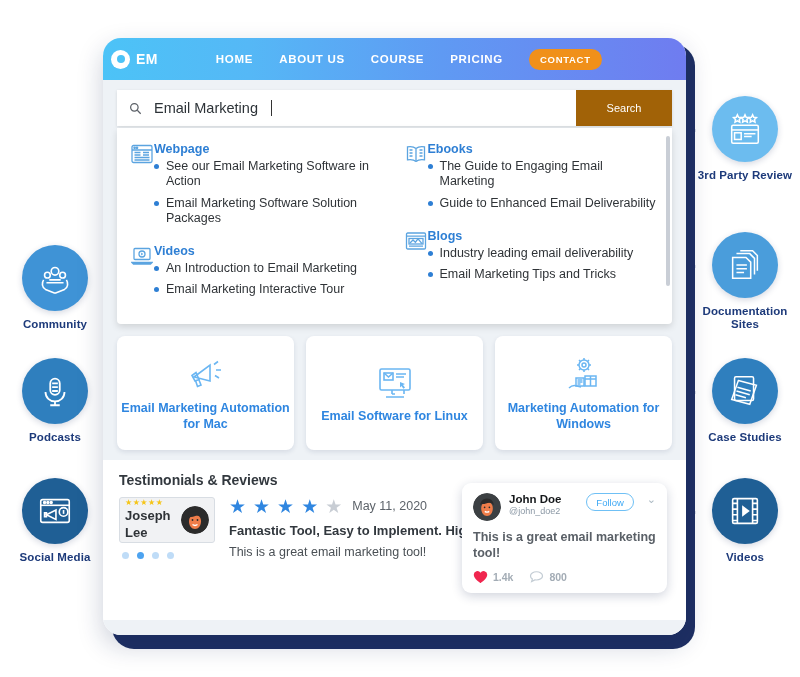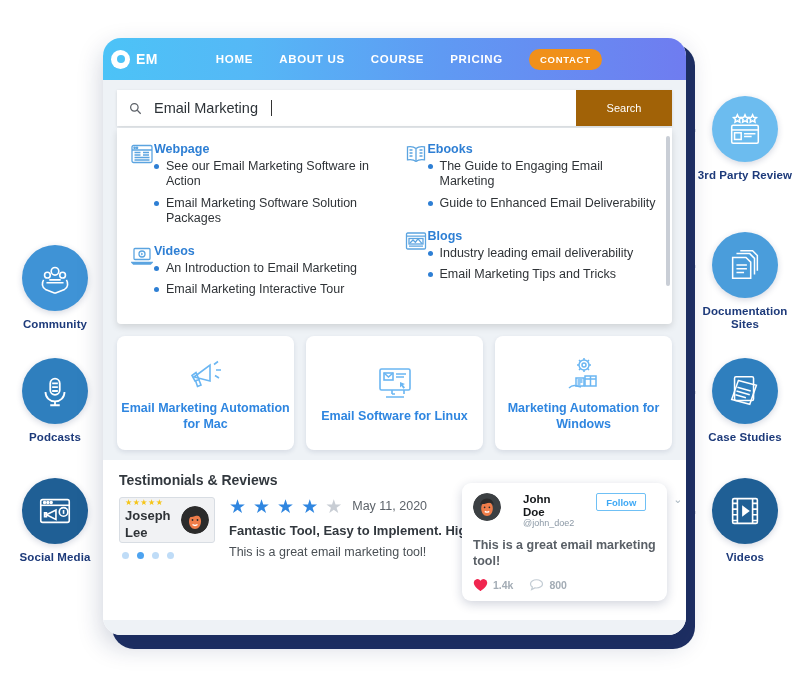--- a/index.html
+++ b/index.html
@@ -153,28 +153,28 @@
   .testi-date { font-size:12.5px; color:#5d636a; margin-left:3px; }
   .testi-title { font-size:13px; font-weight:700; color:#32383e; margin-top:7px; line-height:1.25; }
   .testi-text { font-size:12.5px; color:#4a5055; margin-top:6px; }
 
   
   .tweet {
     position:absolute; left:462px; top:483px; width:205px;
     background:#fff; border-radius:9px; padding:10px 11px 9px 11px;
     box-shadow:0 3px 11px rgba(20,35,80,.20);
   }
-  .tw-top { display:flex; align-items:flex-start; gap:22px; }
+  .tw-top { display:flex; align-items:flex-start; gap:8px; }
   .tw-av { width:28px; height:28px; border-radius:50%; flex:0 0 28px; }
   .tw-names { flex:1; line-height:1.1; }
   .tw-name { font-size:11.5px; font-weight:700; color:#14171a; }
   .tw-handle { font-size:9px; color:#8b98a5; margin-top:1px; }
   .tw-follow {
-    border:1px solid #6fc0f5; color:#3fa9f5; font-size:9.5px; font-weight:700;
-    padding:2.5px 9px; border-radius:2px; cursor:pointer;
+    border:1px solid #6fc0f5; color:#3fa9f5; font-size:9.5px; font-weight:400;
+    padding:2.5px 9px; border-radius:9px; cursor:pointer;
   }
   .tw-caret { color:#aab8c2; font-size:11px; margin-left:5px; cursor:pointer; }
   .tw-body { font-size:12.5px; font-weight:700; color:#5a6067; margin-top:8px; line-height:1.3; }
   .tw-stats { display:flex; align-items:center; gap:16px; margin-top:8px; }
   .tw-stat { display:flex; align-items:center; gap:5px; font-size:10.5px; color:#a3acb5; font-weight:700;justify-content:space-between; }
 </style>
 </head>
 <body>
 
 <div id="stage">

